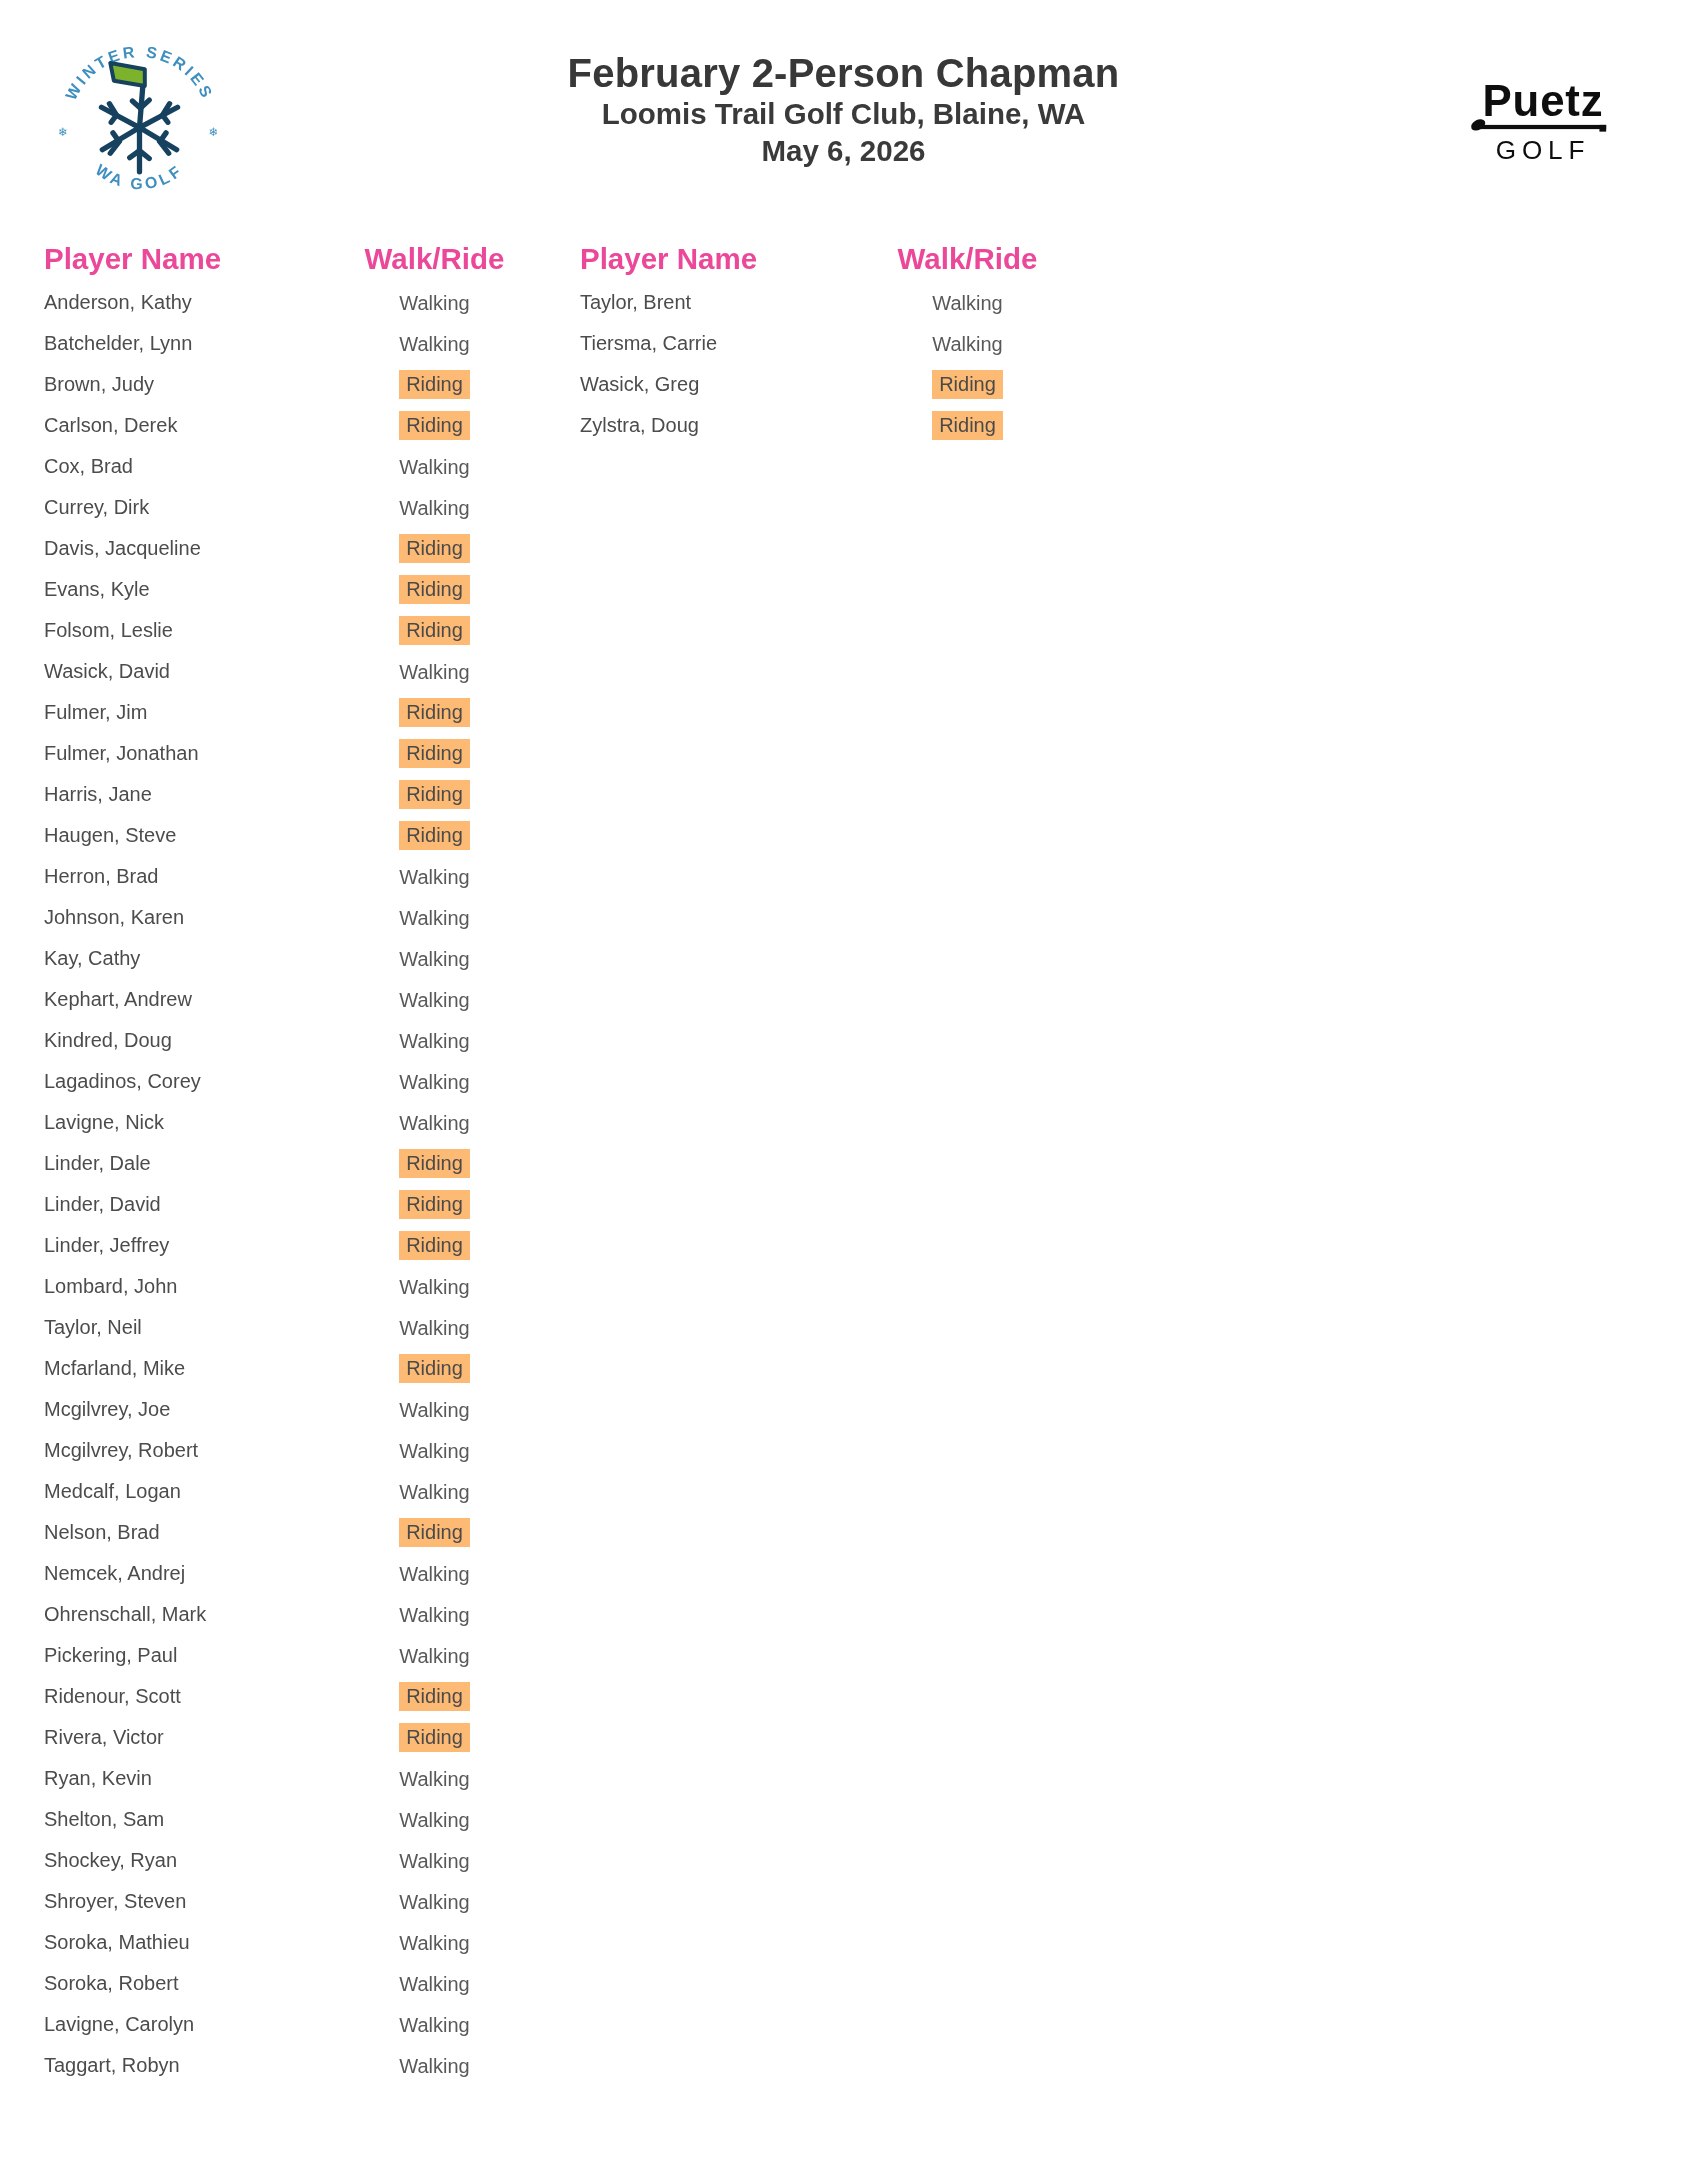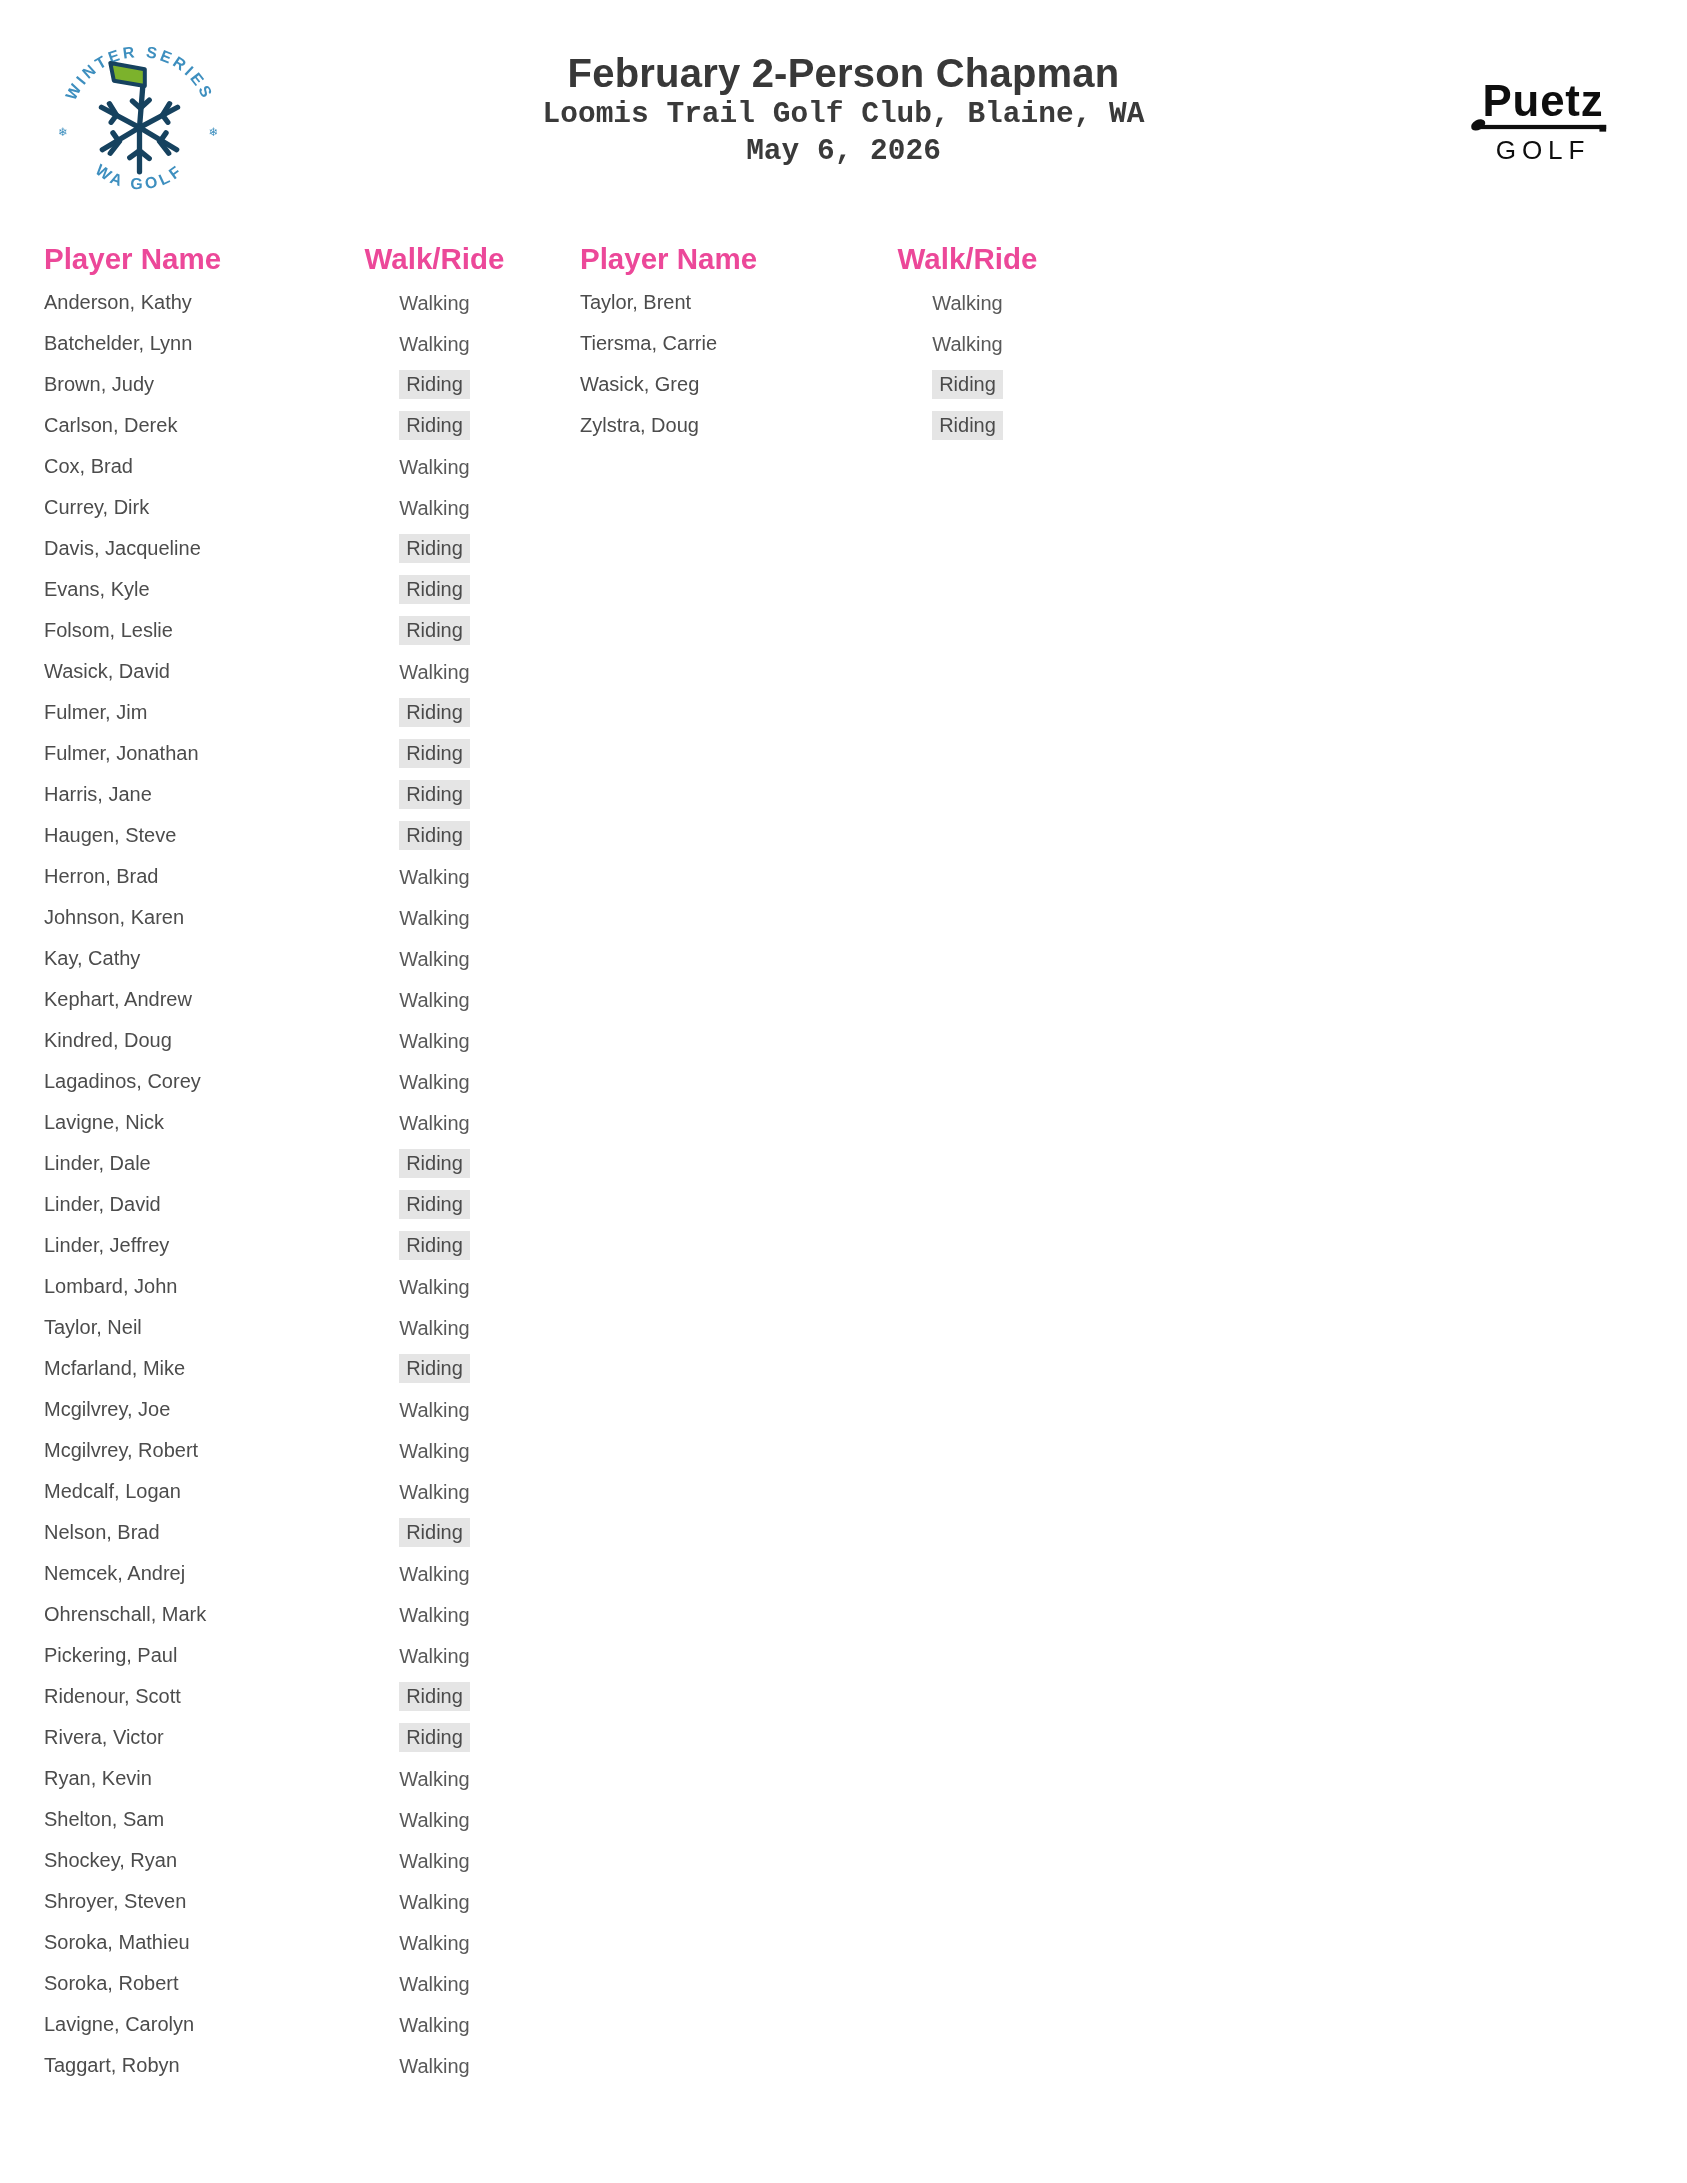--- a/index.html
+++ b/index.html
@@ -8,36 +8,36 @@
     background:#ffffff;
     font-family:"Liberation Sans", sans-serif;
     position:relative;
     overflow:hidden;
   }
 
   
   .badge { position:absolute; left:51px; top:32px; width:177px; height:177px; }
   .title-block { position:absolute; left:0; top:51px; width:100%; text-align:center; }
   .doc-title { font-size:40px; font-weight:bold; color:#383838; line-height:1.12; letter-spacing:0.2px; }
-  .doc-subtitle, .doc-date { font-size:29.5px; font-weight:bold; color:#3a3a3a; line-height:1.25;font-family:Liberation Mono, monospace; }
+  .doc-subtitle, .doc-date { font-size:29.5px; font-weight:bold; color:#3a3a3a; line-height:1.25; }
   .sponsor { position:absolute; left:1463px; top:69px; width:160px; height:100px; }
 
   
   .colgroup { position:absolute; top:236px; }
   #col0 { left:44px;  width:477px; }
   #col1 { left:580px; width:474px; }
   .table-header { display:flex; align-items:center; height:46px; font-size:29.5px; font-weight:bold; color:#ec4899; }
   .h-name { flex:1; text-align:left; }
   .h-status { width:173px; text-align:center; }
   .row { display:flex; align-items:center; height:41px; font-size:20px; color:#4c4c4c; }
   .cell-name { flex:1; text-align:left; }
   .cell-status { width:173px; text-align:center; }
   .status { display:inline-block; line-height:1.2; }
   .status.walking { color:#595959; }
-  .status.riding  { background:#e5e5e5; color:#4a4a4a; padding:1.7px 7.6px 3.4px 7.6px; }
+  .status.riding  { background:#fdba74; color:#4a4a4a; padding:1.7px 7.6px 3.4px 7.6px; }
 </style>
 </head>
 <body>
 
 <div class="badge">
   <svg viewBox="0 0 200 200" width="177" height="177">
     <defs>
       <path id="arcTop" d="M 24,124 A 78,78 0 1 1 176,124" fill="none"></path>
       <path id="arcBottom" d="M 28,126 A 76,76 0 0 0 172,126" fill="none"></path>
     </defs>

